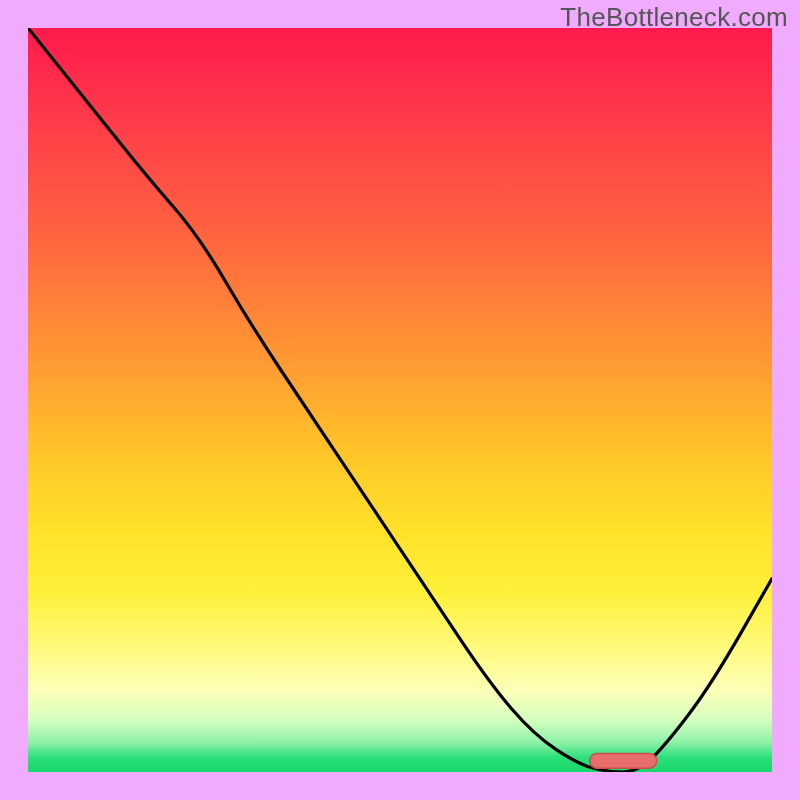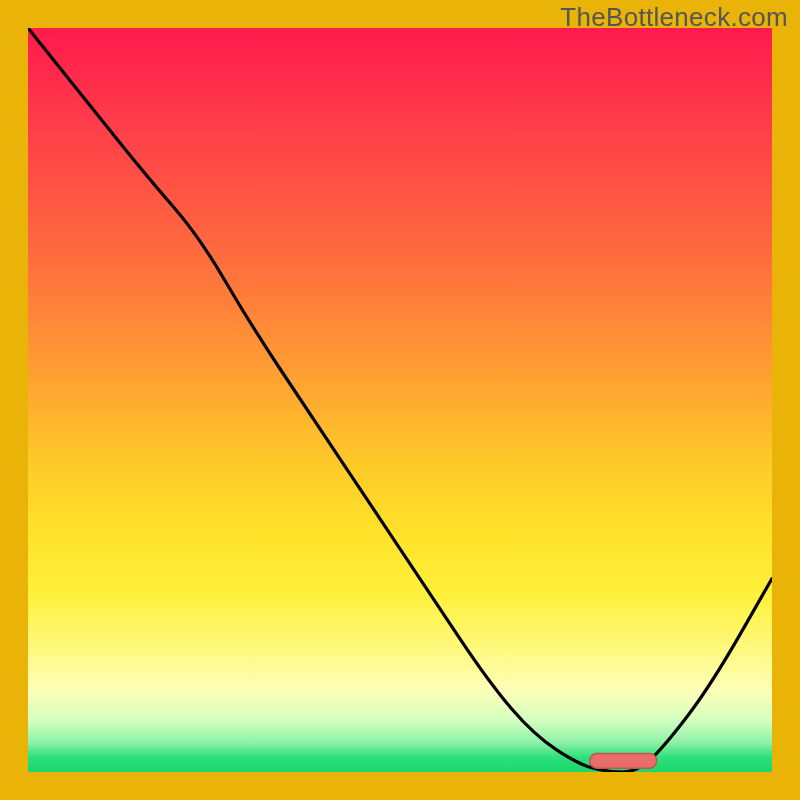--- a/index.html
+++ b/index.html
@@ -8,21 +8,21 @@
     width: 800px;
     height: 800px;
     background: #000;
     overflow: hidden;
     font-family: Arial, Helvetica, sans-serif;
   }
   .frame {
     position: relative;
     width: 800px;
     height: 800px;
-    background: #eab308;
+    background: #f0abfc;
   }
   .watermark {
     position: absolute;
     top: 2px;
     right: 12px;
     color: #555;
     font-size: 26px;
     font-weight: 500;
     letter-spacing: 0.3px;
     z-index: 4;

